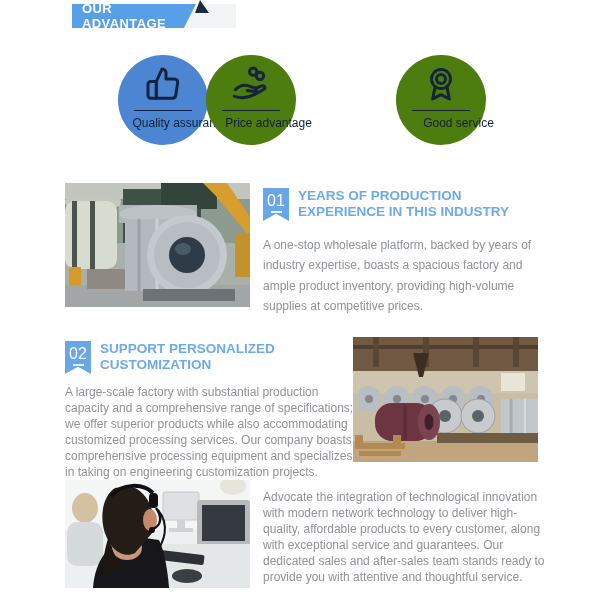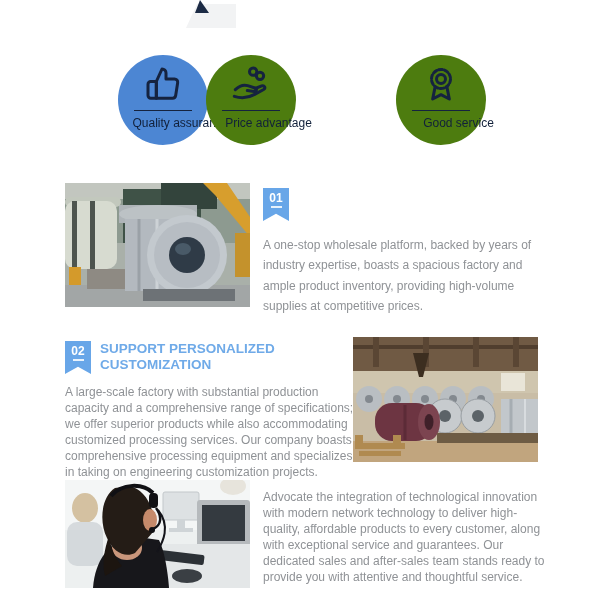--- a/index.html
+++ b/index.html
@@ -37,38 +37,41 @@
 
   .sec-text{position:absolute;}
   .t1{left:263px;top:188px;width:280px;}
   .t2{left:65px;top:341px;width:292px;}
   .t3{left:263px;top:482px;width:286px;}
 
   .headrow{display:flex;align-items:flex-start;}
   .badge{width:26px;height:33px;background:#68a6e8;flex:0 0 auto;
          clip-path:polygon(0 0,100% 0,100% 100%,50% 78%,0 100%);
          display:flex;flex-direction:column;align-items:center;}
-  .badge .num{color:#fff;font-size:12px;font-weight:bold;margin-top:3px;line-height:1.2;}
+  .badge .num{color:#fff;font-size:16px;font-weight:normal;margin-top:3px;line-height:1.2;}
   .badge .uline{width:11px;height:2px;background:rgba(255,255,255,.85);margin-top:1px;}
   .sec-title{margin:0 0 0 9px;color:#6faae8;font-size:13.5px;font-weight:bold;
              line-height:1.18;text-transform:uppercase;}
   .t1 .sec-title{max-width:236px;}
   .t2 .sec-title{max-width:222px;}
   .t3 .sec-title{max-width:244px;}
   .sec-body{color:#8f9296;font-size:12px;margin:0;}
   .t1 .sec-body{margin-top:14px;line-height:1.7;width:278px;}
   .t2 .sec-body{margin-top:10px;line-height:1.34;width:292px;}
   .t3 .sec-body{margin-top:8px;line-height:1.33;width:286px;}
 </style>
 </head>
 <body>
 
 <div class="stage">
 
   <div class="ribbon-tail"></div>
+  <div class="ribbon">
+    <span>OUR ADVANTAGE</span>
+  </div>
   <div class="ribbon-fold"></div>
 
   <div class="feature f-dark f1">
     <svg viewBox="0 0 24 24">
       <path d="M8 10.5 11.4 3a2.4 2.4 0 0 1 2.4 2.4V9h5.1a1.9 1.9 0 0 1 1.9 2.2l-1.2 7.7a1.9 1.9 0 0 1-1.9 1.6H8z"></path>
       <path d="M8 10.5H4.6A1.6 1.6 0 0 0 3 12.1v6.8a1.6 1.6 0 0 0 1.6 1.6H8z"></path>
     </svg>
     <div class="feature-line"></div>
     <div class="feature-label">Quality assurance</div>
   </div>
@@ -124,20 +127,21 @@
       <rect x="78" y="106" width="92" height="12" fill="#6d7276"></rect>
     </svg>
   </div>
 
   <div class="sec-text t1">
     <div class="headrow">
       <div class="badge">
         <span class="num">01</span>
         <span class="uline"></span>
       </div>
+      <h2 class="sec-title">YEARS OF PRODUCTION EXPERIENCE IN THIS INDUSTRY</h2>
     </div>
     <p class="sec-body">A one-stop wholesale platform, backed by years of industry expertise, boasts a spacious factory and ample product inventory, providing high-volume supplies at competitive prices.</p>
   </div>
 
   <div class="sec-text t2">
     <div class="headrow">
       <div class="badge">
         <span class="num">02</span>
         <span class="uline"></span>
       </div>

